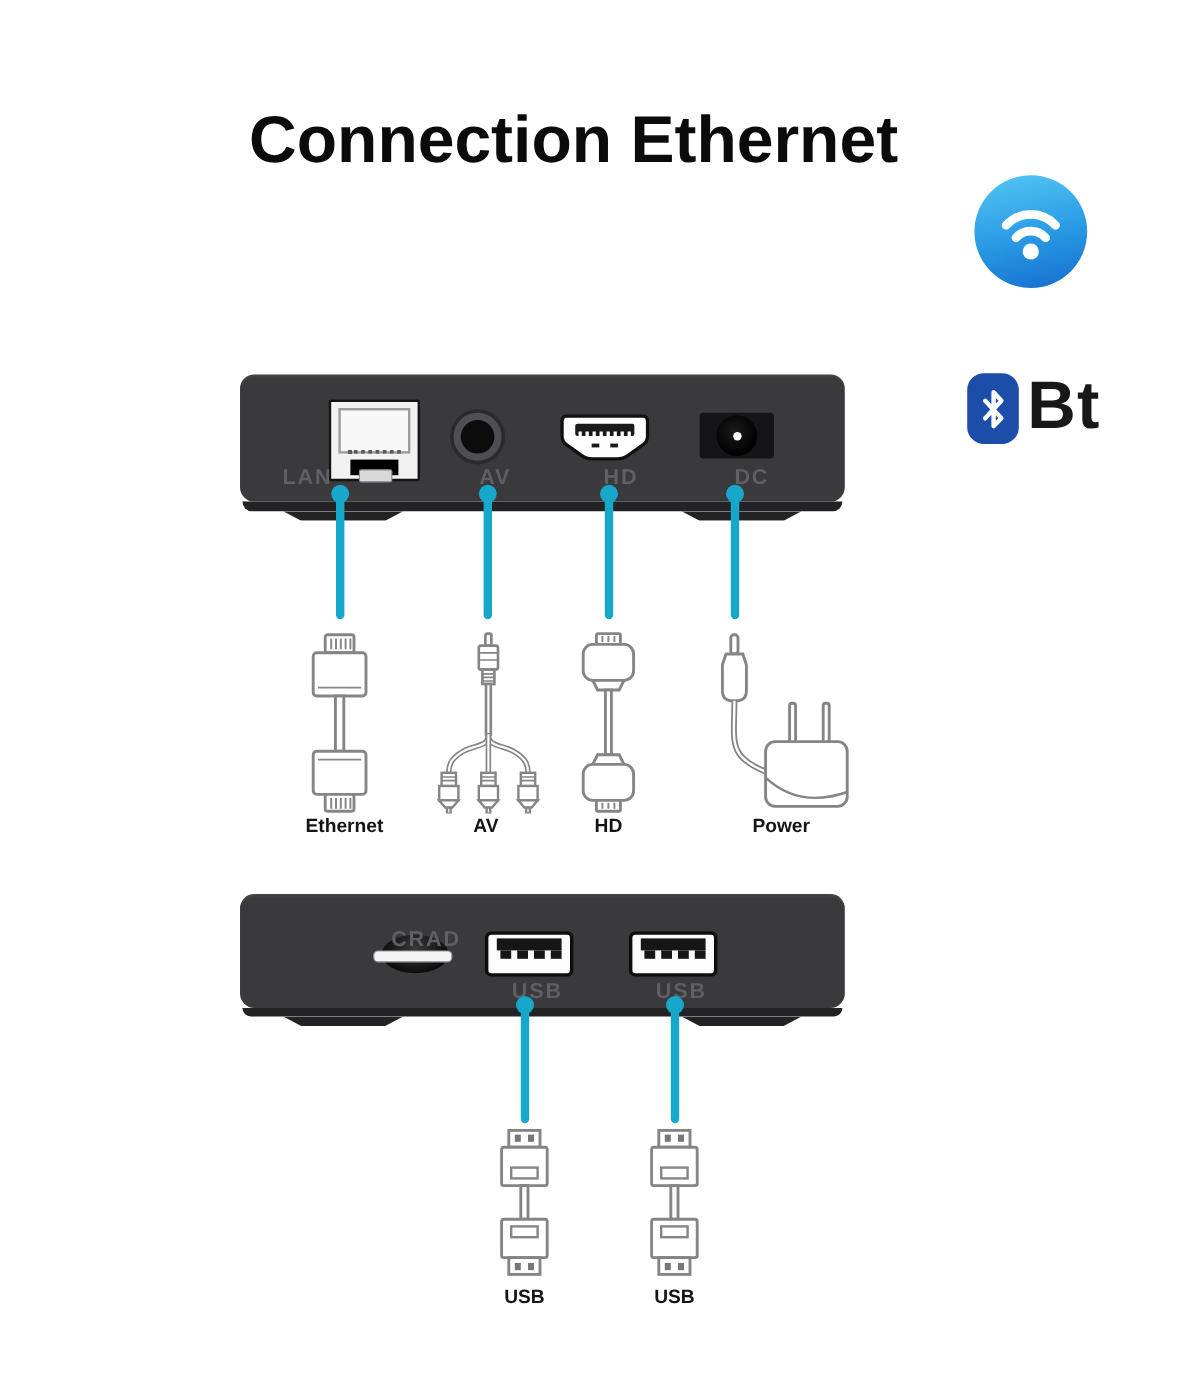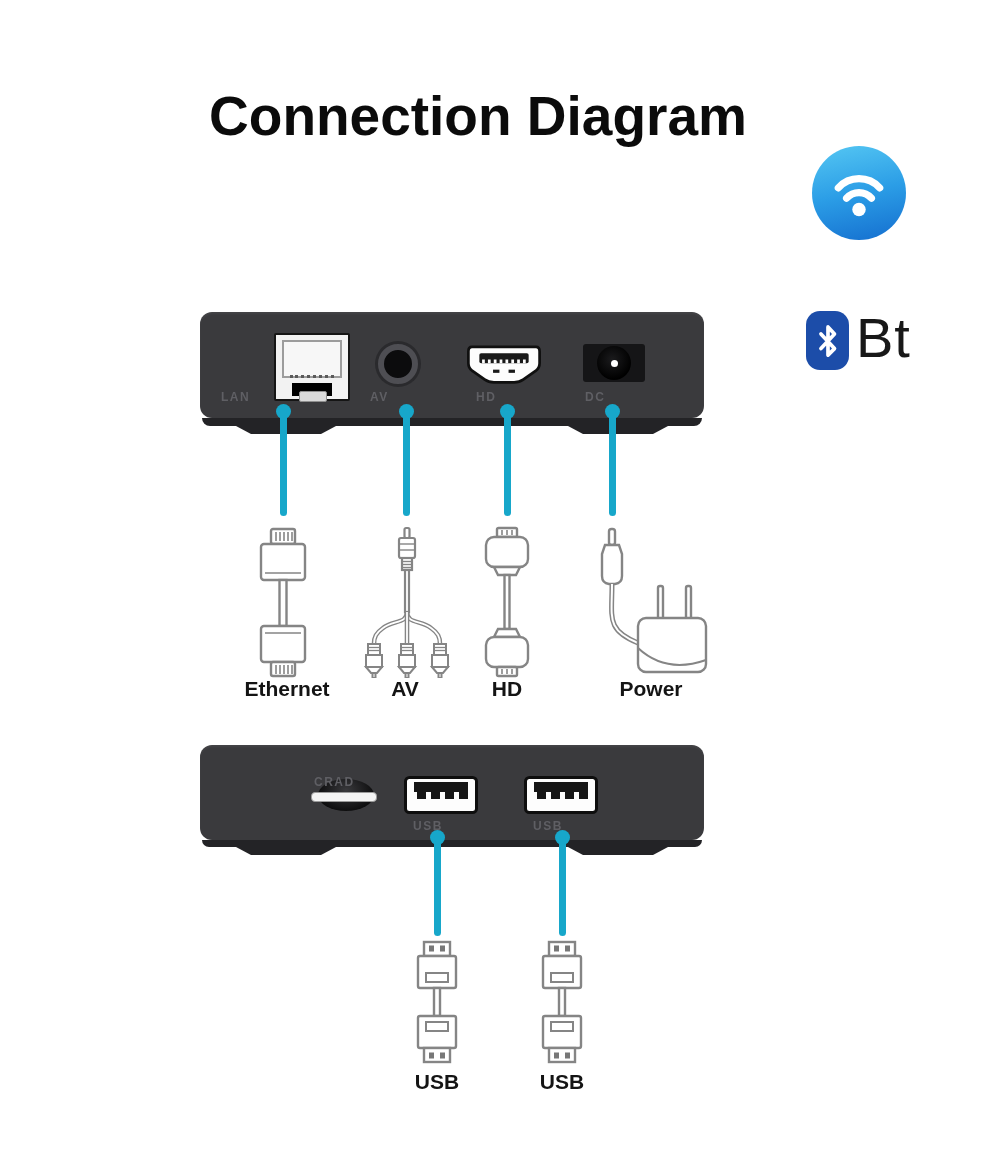--- a/index.html
+++ b/index.html
@@ -12,31 +12,31 @@
   
   .title{left:0;top:84px;width:956px;text-align:center;
     font-size:55px;font-weight:800;color:#0b0b0b;letter-spacing:0;}
 
   
   .wifi{left:812px;top:146px;width:94px;height:94px;border-radius:50%;
     background:linear-gradient(168deg,#55c7f3 0%,#2b9de6 50%,#146ecf 100%);
     display:flex;align-items:center;justify-content:center;}
   .btbadge{left:806px;top:311px;width:43px;height:59px;background:#1c4da9;
     border-radius:14px 14px 14px 14px;display:flex;align-items:center;justify-content:center;}
-  .btlabel{left:856px;top:305px;font-size:56px;font-weight:400;color:#181818;letter-spacing:1px;}
+  .btlabel{left:856px;top:305px;font-size:56px;font-weight:700;color:#181818;letter-spacing:1px;}
 
   
   .dev-body{width:504px;height:106px;background:#3a3a3d;border-radius:12px;
     box-shadow:inset 0 2px 2px rgba(255,255,255,0.05);}
   .dev-base{width:500px;height:8px;background:#232326;border-radius:0 0 9px 9px;}
   .dev-foot{width:100px;height:8px;background:#232326;
     clip-path:polygon(0 0,100% 0,85% 100%,15% 100%);}
 
-  .portlabel{height:20px;font-size:12px;font-weight:700;color:#5f5f64;
-    letter-spacing:1.5px;text-align:left;line-height:20px;}
+  .portlabel{height:20px;font-size:18px;font-weight:700;color:#5f5f64;
+    letter-spacing:1.5px;text-align:right;line-height:20px;}
 
   
   .lan{left:274px;top:333px;width:72px;height:64px;background:#f2f2f2;
     border:2px solid #151515;border-radius:2px;}
   .lan-inner{position:absolute;left:6px;top:5px;width:56px;height:34px;
     border:2px solid #9c9c9c;background:#f7f7f7;}
   .lan-pins{position:absolute;left:14px;top:40px;width:44px;height:0;
     border-bottom:3px dotted #5a5a5a;}
   .lan-notch{position:absolute;left:16px;bottom:3px;width:40px;height:13px;background:#000;}
   .lan-tab{position:absolute;left:23px;bottom:-3px;width:26px;height:9px;
@@ -55,28 +55,28 @@
   
   .cardslot{left:318px;top:779px;width:56px;height:32px;border-radius:50%;
     background:radial-gradient(ellipse at 50% 35%,#39393c 0%,#0b0b0c 75%);}
   .cardbar{left:311px;top:792px;width:64px;height:8px;background:#f4f4f4;
     border:1px solid #9a9a9a;border-radius:4px;}
 
   
   .dot{width:15px;height:15px;border-radius:50%;background:#17a7ca;}
   .line{width:7px;border-radius:4px;background:#17a7ca;}
 
-  .cablelabel{height:32px;font-size:21px;font-weight:600;color:#141414;
+  .cablelabel{height:32px;font-size:16px;font-weight:600;color:#141414;
     text-align:center;line-height:32px;}
   svg{display:block;}
 </style>
 </head>
 <body>
 
-<div class="abs title">Connection Diagram</div>
+<div class="abs title">Connection Ethernet</div>
 
 <div class="abs wifi">
   <svg width="62" height="62" viewBox="0 0 60 60">
     <path d="M10 25 A27 27 0 0 1 50 25" fill="none" stroke="#fff" stroke-width="7" stroke-linecap="round"></path>
     <path d="M18 35 A16 16 0 0 1 42 35" fill="none" stroke="#fff" stroke-width="7" stroke-linecap="round"></path>
     <circle cx="30" cy="46" r="6.5" fill="#fff"></circle>
   </svg>
 </div>
 
 <div class="abs btbadge">

